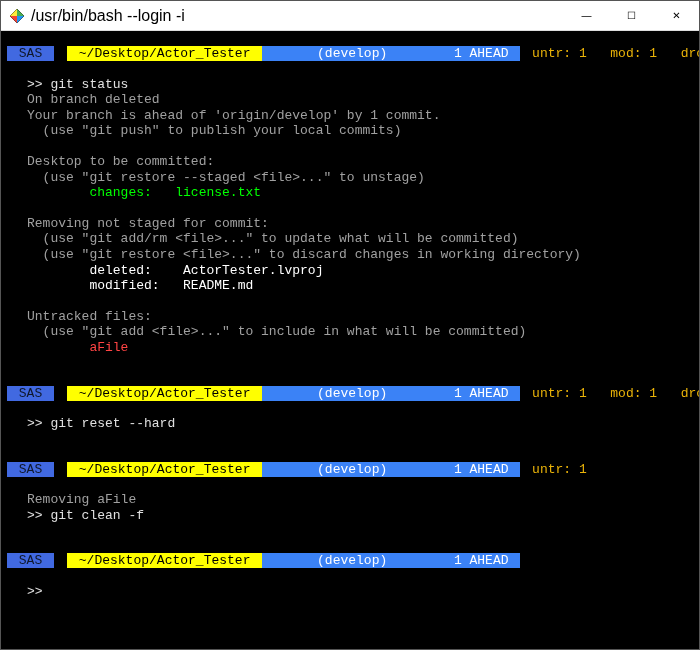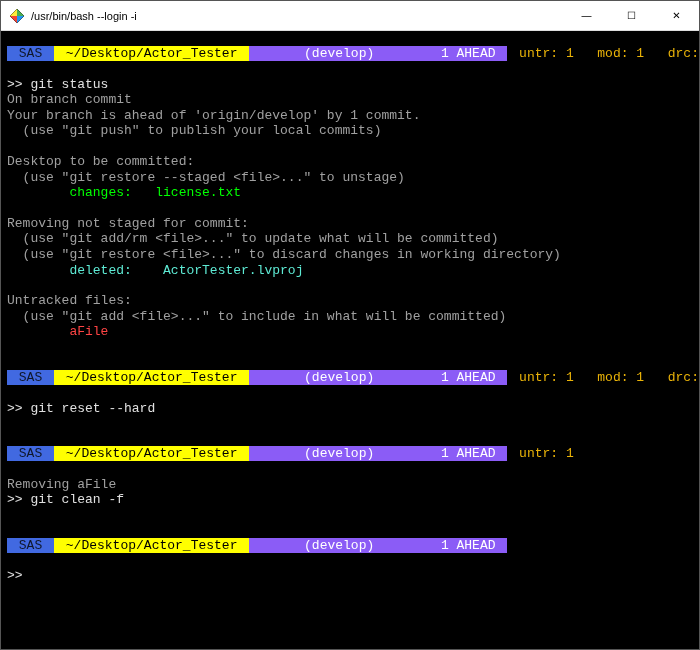--- a/index.html
+++ b/index.html
@@ -27,21 +27,21 @@
       padding-left: 8px;
       border-bottom: 1px solid #ddd;
     }
     .titlebar .app-icon {
       margin-right: 6px;
       display: flex;
       align-items: center;
     }
     .titlebar .title-text {
       flex: 1;
-      font-size: 11px;
+      font-size: 16px;
       font-family: "Segoe UI", sans-serif;
       color: #000;
     }
     .titlebar .win-controls { display: flex; height: 100%; }
     .titlebar .win-btn {
       width: 45px;
       display: flex;
       align-items: center;
       justify-content: center;
       font-family: "Segoe UI", sans-serif;
@@ -53,29 +53,29 @@
       background: #000;
       color: #c0c0c0;
       padding: 0;
       line-height: 1.2;
       font-size: 13px;
       overflow: hidden;
     }
     .status-bar { display: inline; white-space: pre; }
     .seg { display: inline; padding: 0 4px; }
     .seg-blue { background: #4169e1; color: #0f172a; }
-    .seg-yellow { background: #ffff00; color: #000; }
-    .seg-magenta { background: #8b5cf6; color: #fff; padding-left: 47px; }
+    .seg-yellow { background: #ffff00; color: #000; margin-left: 13px; }
+    .seg-magenta { background: #3b82f6; color: #fff; padding-left: 47px; }
     .seg-black { background: #000; color: #eab308; }
     .seg-green { background: #00ff00; color: #000; }
-    .term-line { white-space: pre; }
+    .term-line { white-space: pre; margin-left: 20px; }
     .t-white { color: #e0e0e0; }
     .t-green { color: #00ff00; }
     .t-red { color: #ff4444; }
-    .t-darkred { color: #5eead4; }
+    .t-darkred { color: #ffffff; }
     .t-gray { color: #a0a0a0; }
     .sb-pad { padding-left: 6px; }
     .blank { height: 15px; }
   </style>
 </head>
 <body>
 
 <div class="window">
   <div class="titlebar">
     <span class="app-icon">
@@ -94,32 +94,33 @@
       <div class="win-btn">✕</div>
     </div>
   </div>
 
   <div class="terminal">
     <div class="blank"></div>
     <div class="status-bar sb-pad"><span class="seg seg-blue"> SAS </span><span class="seg seg-yellow"> ~/Desktop/Actor_Tester </span><span class="seg seg-magenta"> (develop) </span><span class="seg seg-magenta"> 1 AHEAD </span><span class="seg seg-black"> untr: 1 </span><span class="seg seg-black"> mod: 1 </span><span class="seg seg-black"> drc: 1 </span><span class="seg seg-green"> staged: 1 </span></div>
 
     <div class="blank"></div>
     <div class="term-line t-white sb-pad">&gt;&gt; git status</div>
-    <div class="term-line t-gray sb-pad">On branch commit</div>
+    <div class="term-line t-gray sb-pad">On branch deleted</div>
     <div class="term-line t-gray sb-pad">Your branch is ahead of 'origin/develop' by 1 commit.</div>
     <div class="term-line t-gray sb-pad">  (use "git push" to publish your local commits)</div>
     <div class="blank"></div>
     <div class="term-line t-gray sb-pad">Desktop to be committed:</div>
     <div class="term-line t-gray sb-pad">  (use "git restore --staged &lt;file&gt;..." to unstage)</div>
     <div class="term-line t-green sb-pad">        changes:   license.txt</div>
     <div class="blank"></div>
     <div class="term-line t-gray sb-pad">Removing not staged for commit:</div>
     <div class="term-line t-gray sb-pad">  (use "git add/rm &lt;file&gt;..." to update what will be committed)</div>
     <div class="term-line t-gray sb-pad">  (use "git restore &lt;file&gt;..." to discard changes in working directory)</div>
     <div class="term-line t-darkred sb-pad">        deleted:    ActorTester.lvproj</div>
+    <div class="term-line t-darkred sb-pad">        modified:   README.md</div>
     <div class="blank"></div>
     <div class="term-line t-gray sb-pad">Untracked files:</div>
     <div class="term-line t-gray sb-pad">  (use "git add &lt;file&gt;..." to include in what will be committed)</div>
     <div class="term-line t-red sb-pad">        aFile</div>
 
     <div class="blank"></div>
     <div class="blank"></div>
     <div class="status-bar sb-pad"><span class="seg seg-blue"> SAS </span><span class="seg seg-yellow"> ~/Desktop/Actor_Tester </span><span class="seg seg-magenta"> (develop) </span><span class="seg seg-magenta"> 1 AHEAD </span><span class="seg seg-black"> untr: 1 </span><span class="seg seg-black"> mod: 1 </span><span class="seg seg-black"> drc: 1 </span><span class="seg seg-green"> staged: 1 </span></div>
 
     <div class="blank"></div>

